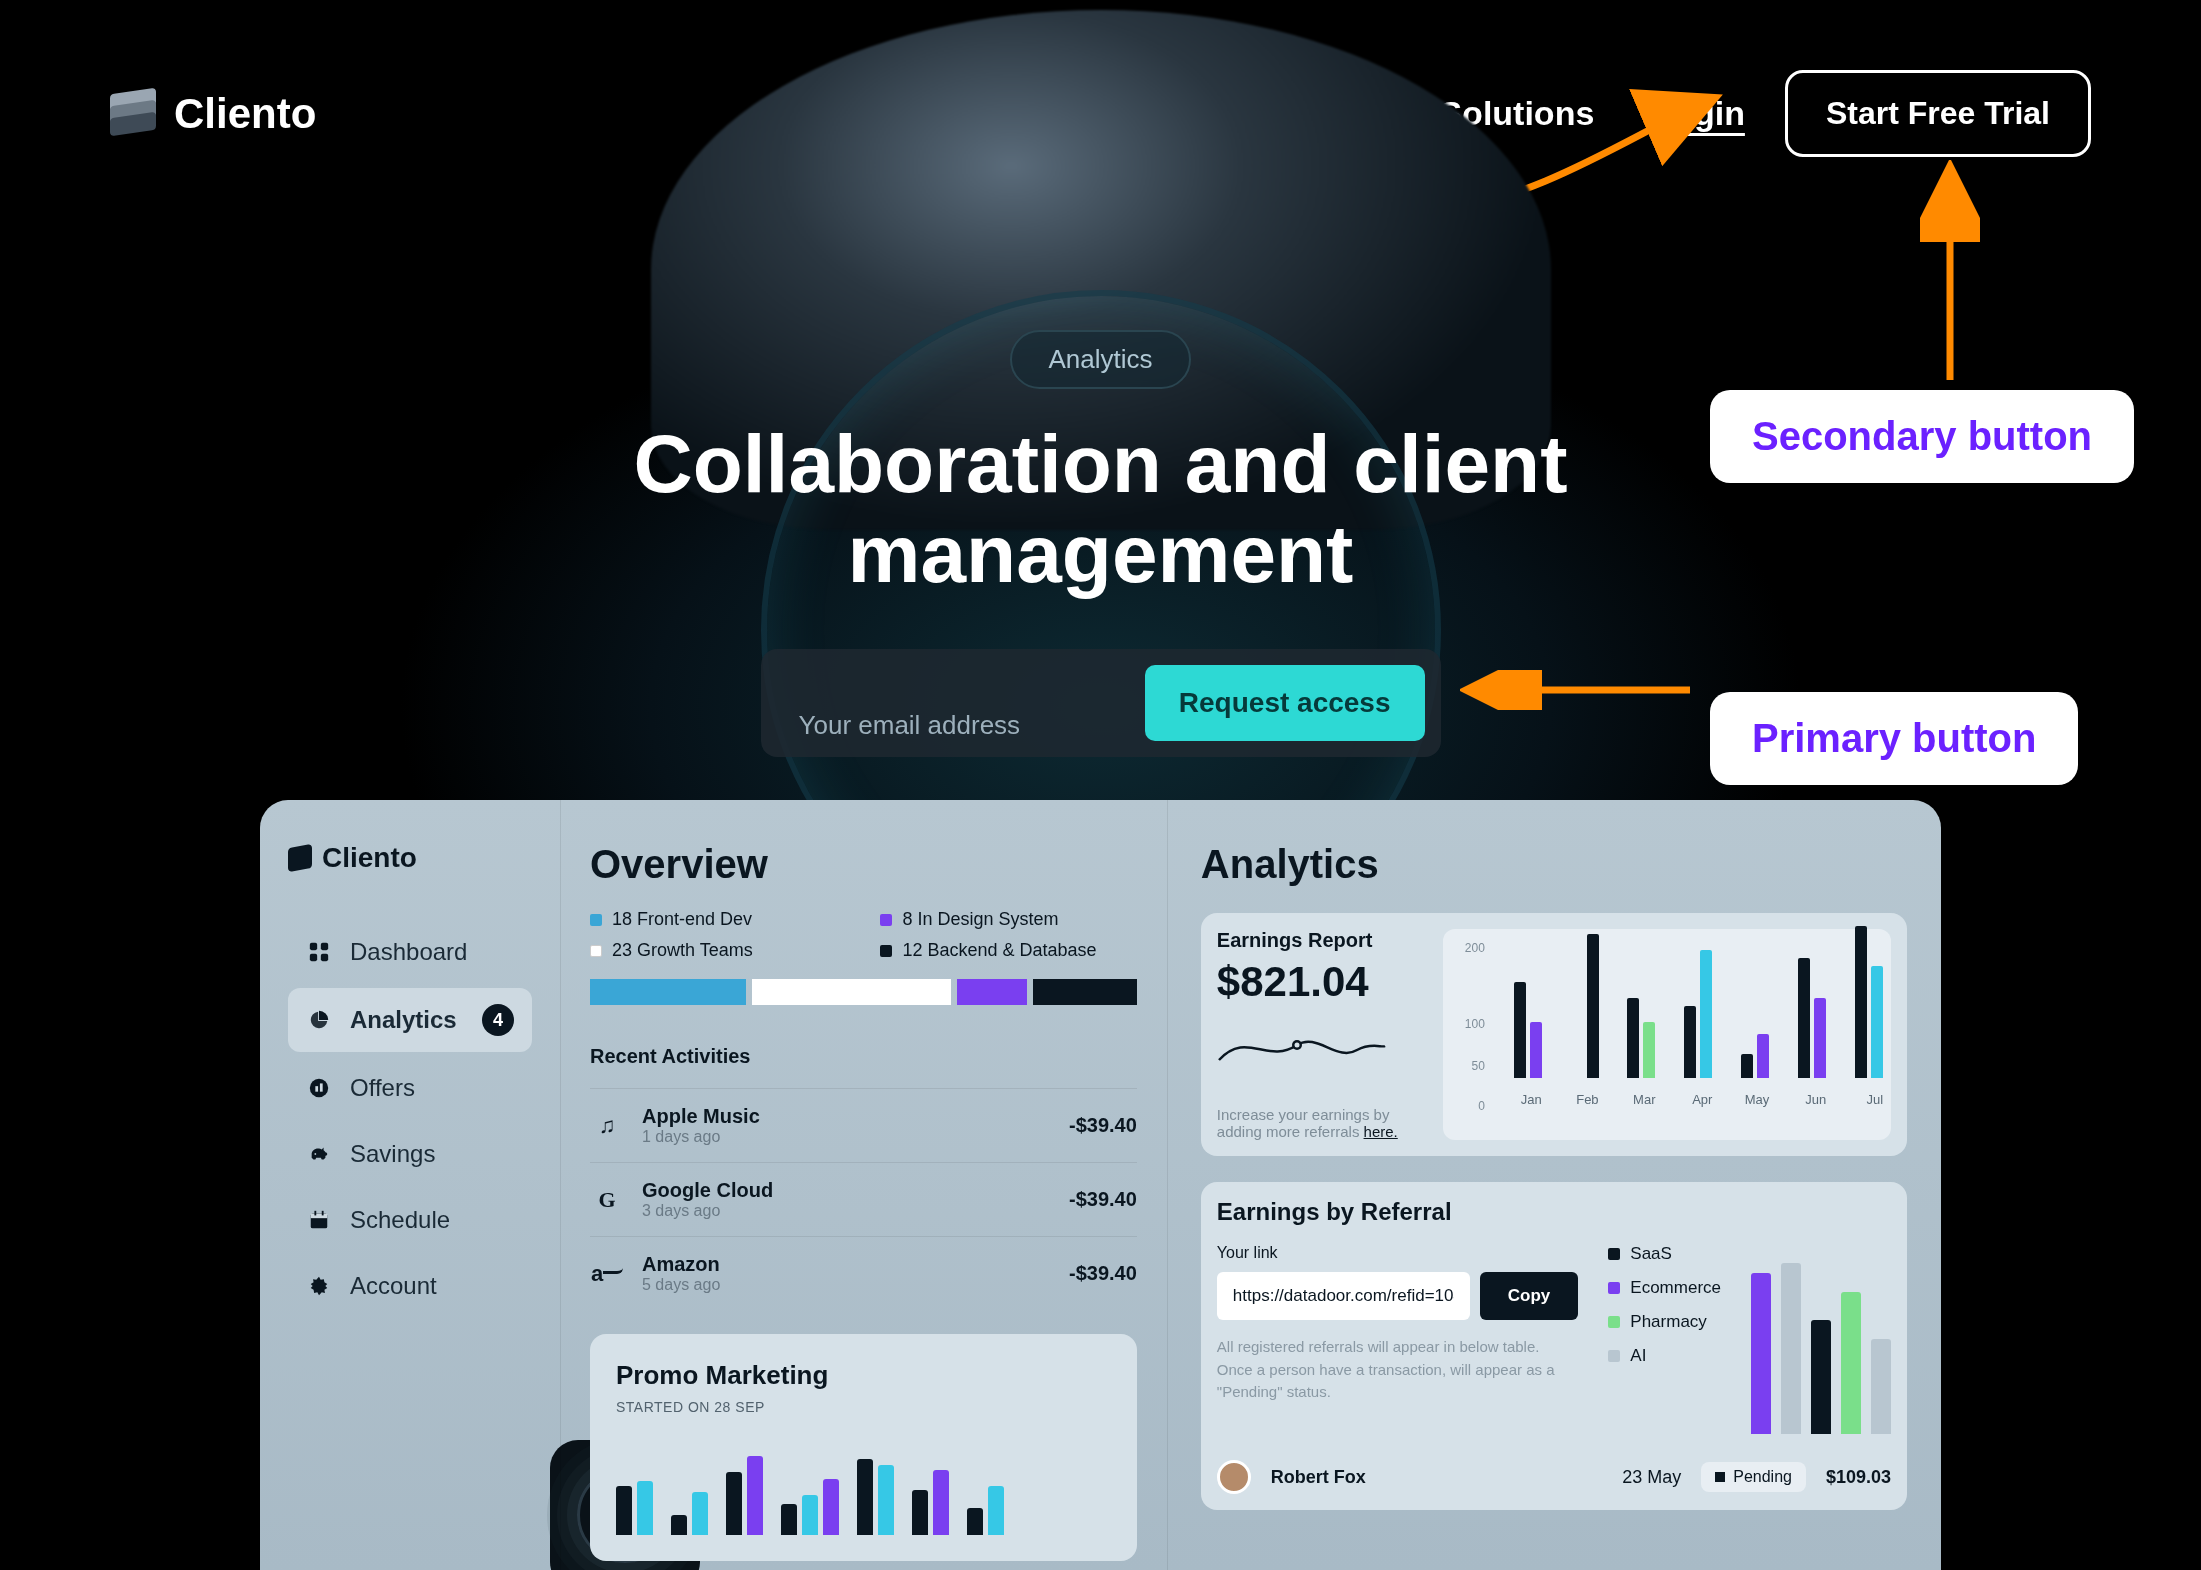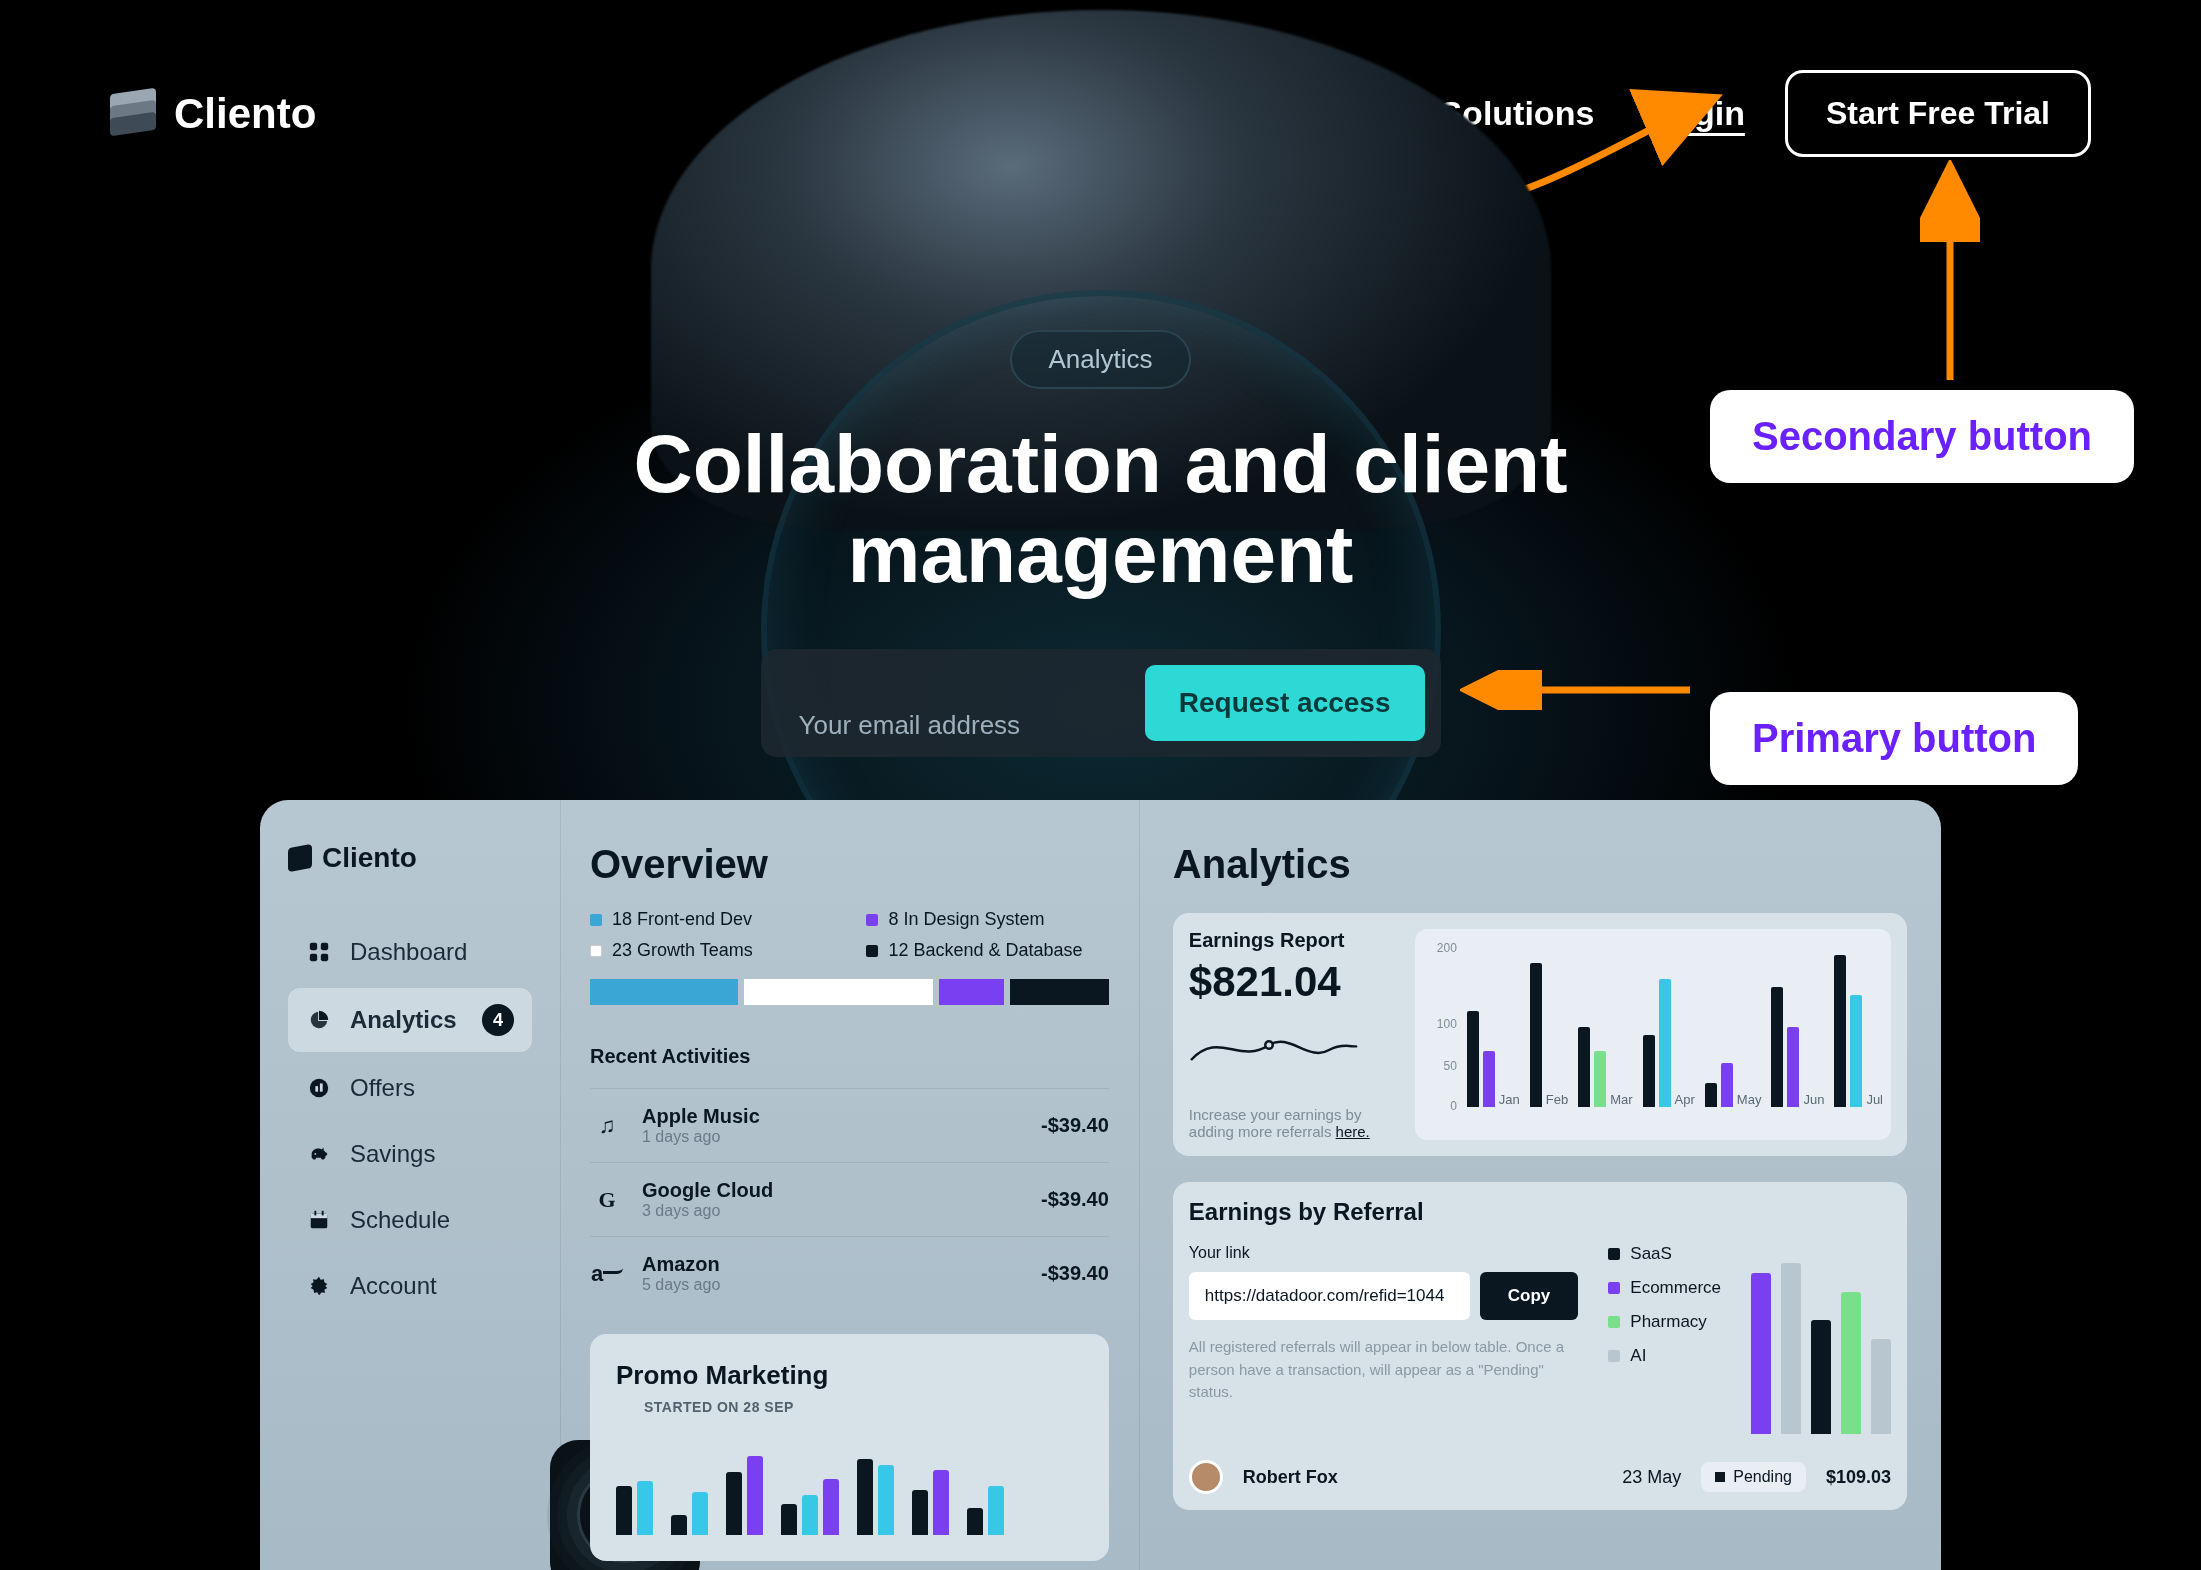--- a/index.html
+++ b/index.html
@@ -61,40 +61,40 @@
   .seg{height:100%;}
   .subhead{font-size:20px;font-weight:700;color:#0a1620;margin-bottom:20px;}
   .act{display:flex;align-items:center;gap:18px;padding:16px 0;border-top:1px solid rgba(0,0,0,0.08);}
   .act-icon{width:34px;height:34px;display:flex;align-items:center;justify-content:center;font-size:22px;color:#0a1620;}
   .act-main{flex:1;}
   .act-name{font-size:20px;font-weight:700;color:#0a1620;}
   .act-sub{font-size:16px;color:#6a7a86;}
   .act-amt{font-size:20px;font-weight:800;color:#0a1620;}
   .promo{background:#d6e1e8;border-radius:16px;padding:26px;margin-top:24px;}
   .promo h3{font-size:26px;font-weight:800;color:#0a1620;margin-bottom:8px;}
-  .promo-sub{font-size:14px;font-weight:700;color:#52626e;letter-spacing:.5px;margin-bottom:30px;margin-left:28px;}
+  .promo-sub{font-size:14px;font-weight:400;color:#52626e;letter-spacing:.5px;margin-bottom:30px;}
   .promo-bars{display:flex;gap:18px;align-items:flex-end;height:90px;}
   .promo-col{display:flex;gap:5px;align-items:flex-end;}
   .promo-bar{width:16px;border-radius:3px 3px 0 0;}
   
   .right{flex:1.15;padding:42px 34px 0;position:relative;}
   .right::before{content:"";position:absolute;left:0;top:0;bottom:0;width:1px;background:rgba(0,0,0,0.08);}
   .right h2{font-size:40px;font-weight:800;color:#0a1620;margin-bottom:26px;}
   .card{background:#d6e1e8;border-radius:16px;padding:16px;margin-bottom:26px;}
   .earn-row{display:flex;gap:26px;}
   .earn-left{flex:0 0 200px;}
   .earn-title{font-size:20px;font-weight:700;color:#0a1620;}
   .earn-amt{font-size:42px;font-weight:800;color:#0a1620;margin:6px 0 14px;}
   .spark{width:170px;height:52px;}
   .earn-note{font-size:15px;color:#7e8d98;margin-top:30px;}
   .earn-note u{color:#0a1620;}
   .chart-box{flex:1;background:#e8eef3;border-radius:12px;padding:18px 8px 8px;}
   .mchart{display:flex;align-items:flex-end;gap:10px;height:160px;padding-left:44px;position:relative;}
   .ylab{position:absolute;left:0;font-size:12px;color:#7e8d98;text-align:right;width:34px;}
-  .mcol{display:flex;gap:4px;align-items:flex-end;flex:1;flex-direction:row;}
+  .mcol{display:flex;gap:4px;align-items:flex-end;flex:1;flex-direction:column;}
   .mcol-bars{display:flex;gap:4px;align-items:flex-end;height:160px;}
   .mbar{width:12px;border-radius:2px 2px 0 0;}
   .xlab{font-size:13px;color:#5a6a76;margin-top:10px;}
   
   .ref-head{font-size:24px;font-weight:800;color:#0a1620;margin-bottom:18px;}
   .ref-row{display:flex;gap:30px;}
   .ref-left{flex:1;}
   .link-lbl{font-size:16px;color:#0a1620;margin-bottom:10px;}
   .link-row{display:flex;gap:10px;margin-bottom:16px;}
   .link-row input{flex:1;background:#fff;border:none;padding:14px 16px;font-size:17px;color:#0a1620;border-radius:6px;}

